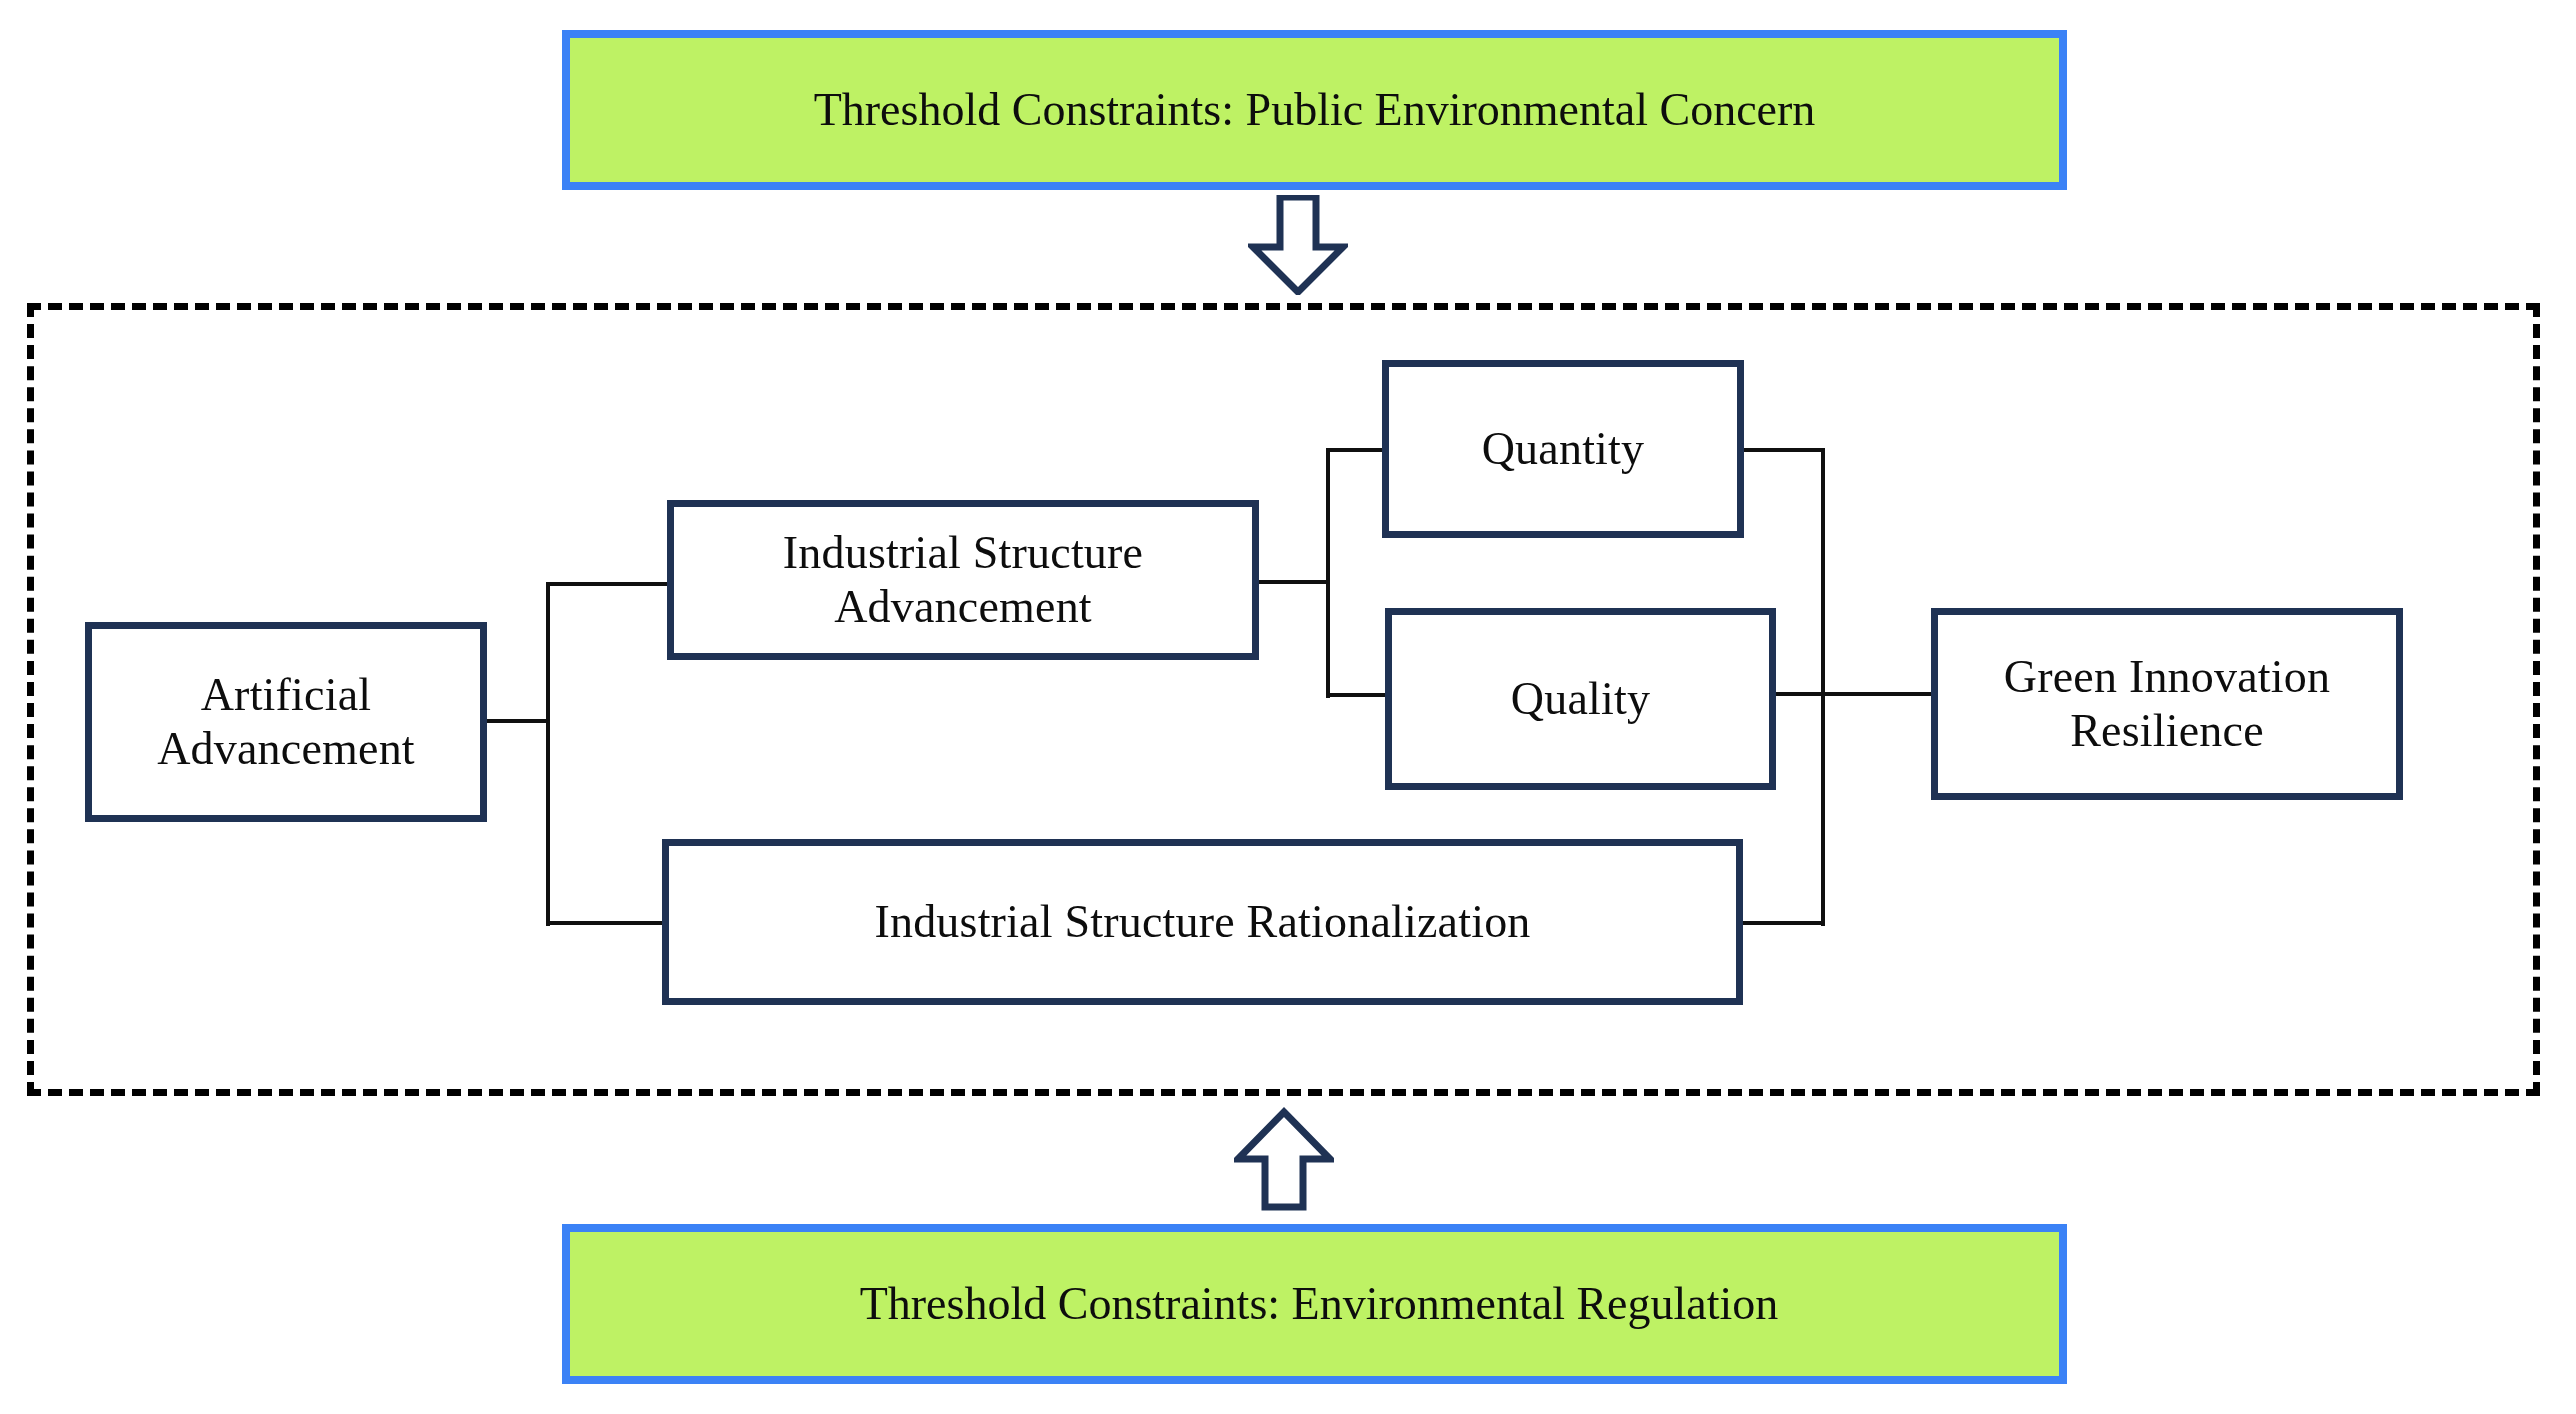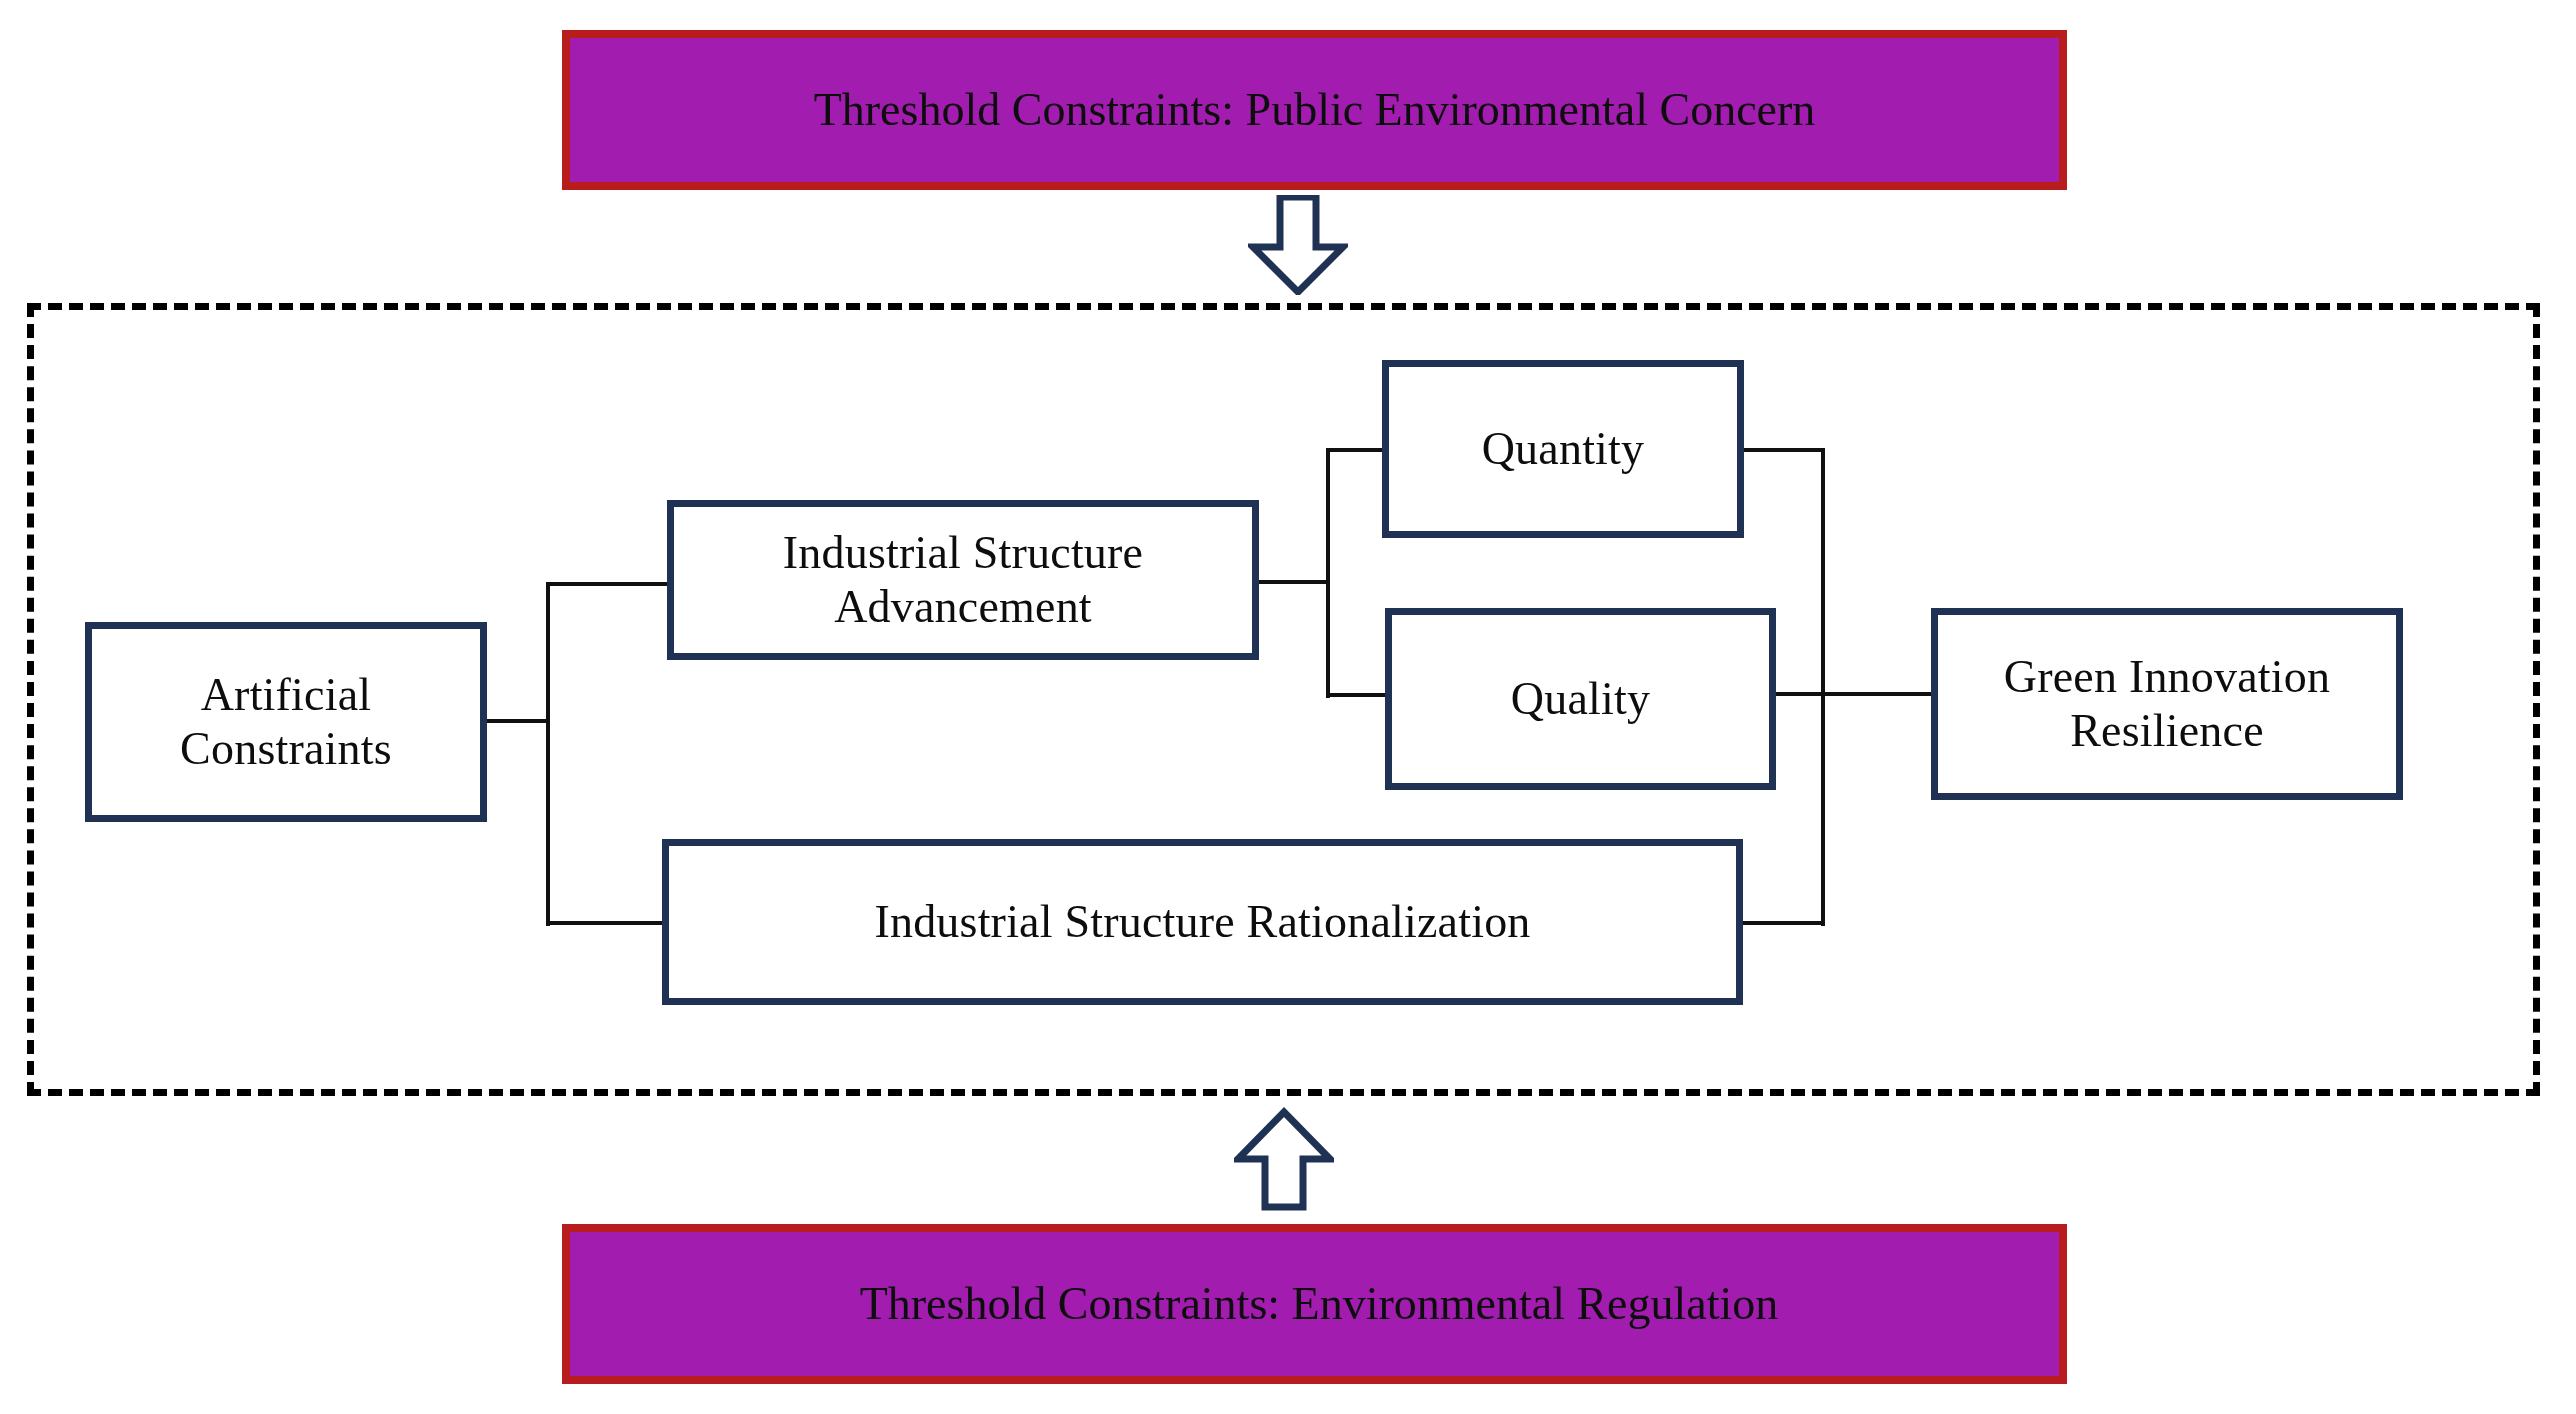--- a/index.html
+++ b/index.html
@@ -30,22 +30,22 @@
     font-size: 46px;
     line-height: 1.18;
     letter-spacing: 0.2px;
     z-index: 4;
   }
   .node .txt { display: block; padding: 0 12px; }
 
   .threshold-box {
     position: absolute;
     box-sizing: border-box;
-    background: #a21caf;
-    border: 8px solid #b91c1c;
+    background: #bef264;
+    border: 8px solid #3b82f6;
     display: flex;
     align-items: center;
     justify-content: center;
     text-align: right;
     color: #0d0d0d;
     font-size: 46px;
     line-height: 1.18;
     z-index: 4;
   }
 
@@ -108,21 +108,21 @@
 
   <div class="conn h" style="left:1741px; top:921px; width:84px;"></div>
 
   <div class="conn v" style="left:1821px; top:448px; height:478px;"></div>
 
   <div class="conn h" style="left:1741px; top:692px; width:84px;"></div>
 
   <div class="conn h" style="left:1821px; top:692px; width:112px;"></div>
 
   <div class="node" id="node-ai" style="left:85px; top:622px; width:402px; height:200px;">
-    <span class="txt">Artificial Constraints</span>
+    <span class="txt">Artificial Advancement</span>
   </div>
 
   <div class="node" id="node-advancement" style="left:667px; top:500px; width:592px; height:160px;">
     <span class="txt">Industrial Structure Advancement</span>
   </div>
 
   <div class="node" id="node-quantity" style="left:1382px; top:360px; width:362px; height:178px;">
     <span class="txt">Quantity</span>
   </div>
 

